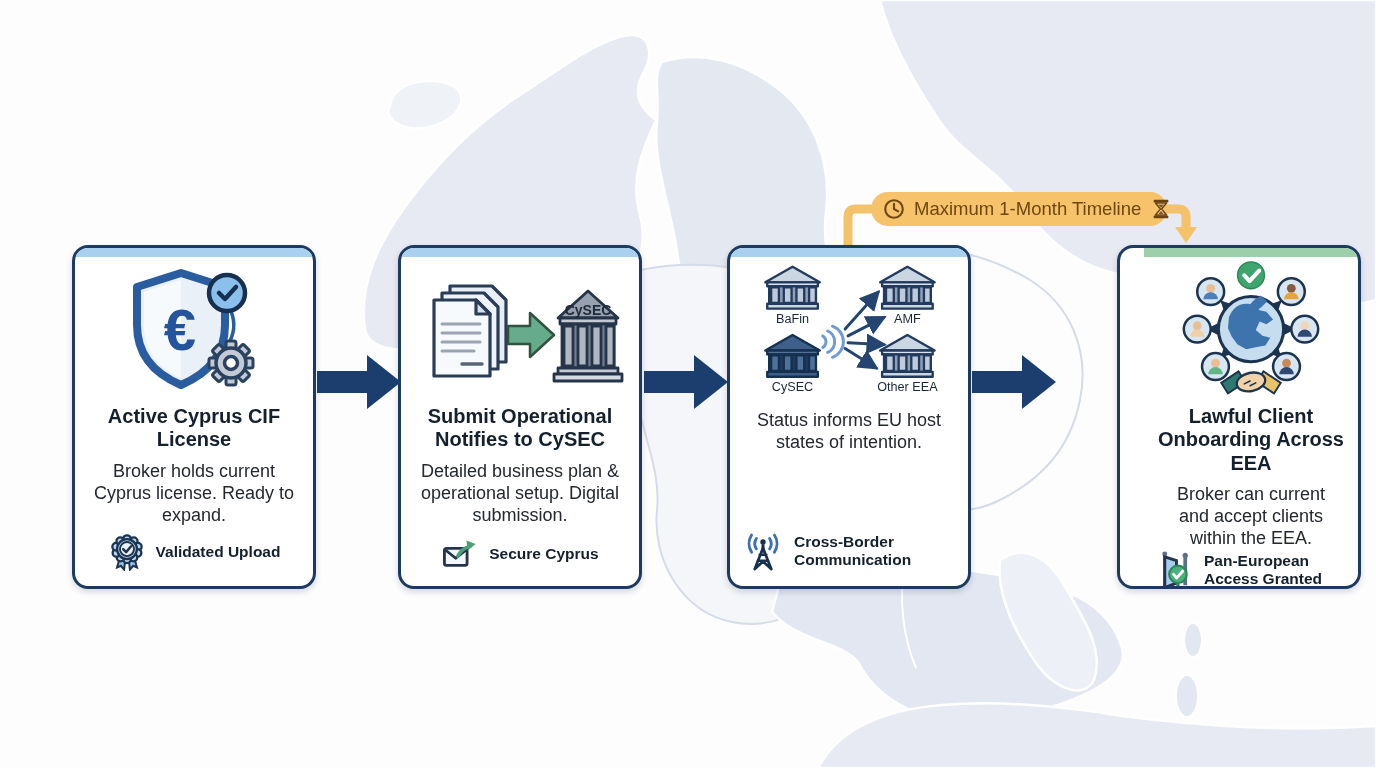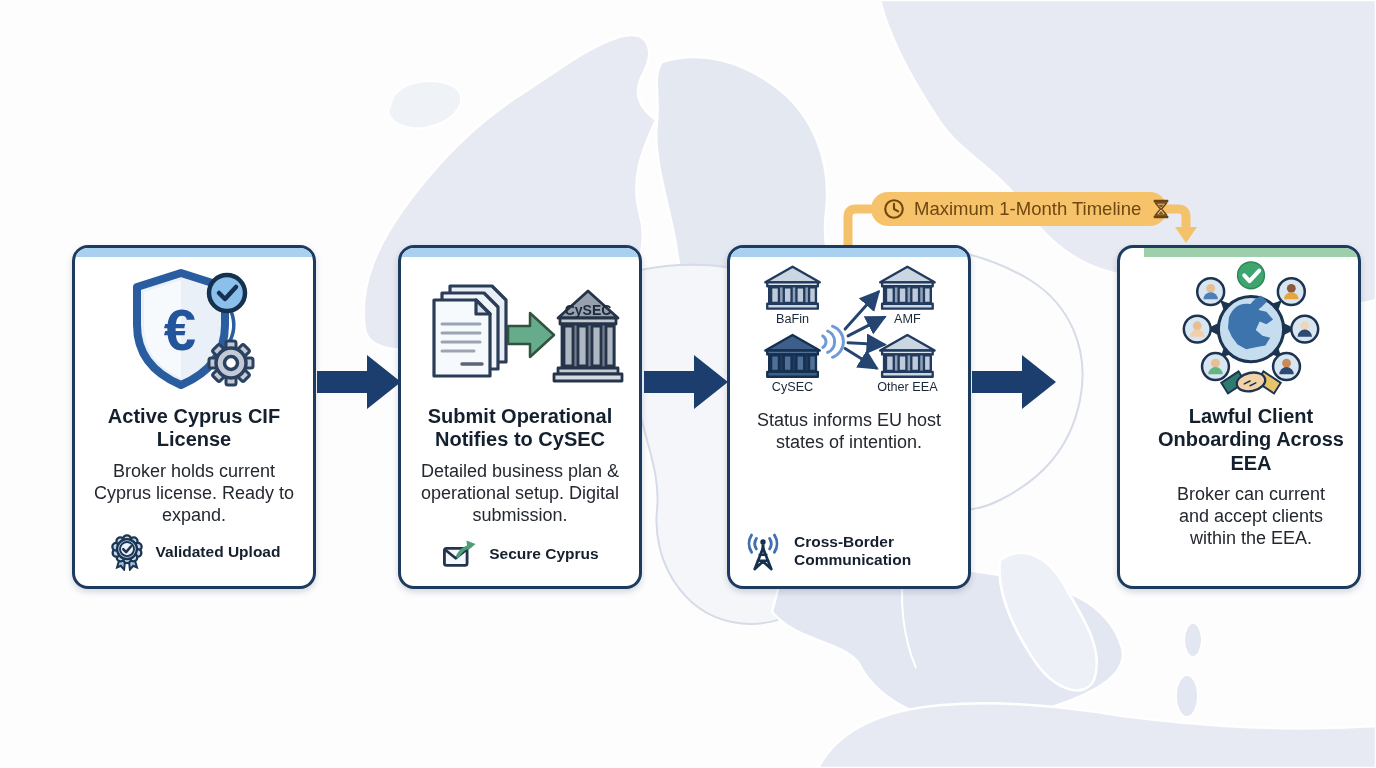--- a/index.html
+++ b/index.html
@@ -348,20 +348,33 @@
         <g>
           <polygon points="54,128 72,116 79,127 61,139" fill="#2F7A70" stroke="#1C3450" stroke-width="2"></polygon>
           <polygon points="116,128 98,116 91,127 109,139" fill="#E8C368" stroke="#1C3450" stroke-width="2"></polygon>
           <ellipse cx="85" cy="127" rx="15" ry="9.5" transform="rotate(-12 85 127)" fill="#F2D3A7" stroke="#1C3450" stroke-width="2.4"></ellipse>
           <path d="M78 129 l6 -3 M84 131 l6 -3" stroke="#1C3450" stroke-width="1.6" stroke-linecap="round" fill="none"></path>
         </g>
       </svg>
     </div>
     <div class="card-title">Lawful Client Onboarding Across EEA</div>
     <div class="card-desc">Broker can current and accept clients within the EEA.</div>
+    <div class="tag-row">
+      <svg class="tag-icon" width="38" height="40" viewBox="0 0 26 27">
+        <line x1="20" y1="4" x2="20" y2="24" stroke="#5C7185" stroke-width="2.6"></line>
+        <circle cx="20" cy="3.5" r="1.8" fill="#5C7185"></circle>
+        <line x1="6" y1="3" x2="6" y2="25" stroke="#5C7185" stroke-width="2.2"></line>
+        <circle cx="6" cy="2.5" r="1.7" fill="#5C7185"></circle>
+        <polygon points="6,4.5 14,7 14,22.5 6,25.5" fill="#A9CDED" stroke="#24344C" stroke-width="2"></polygon>
+        <circle cx="15" cy="16.5" r="6" fill="#4CAF7D" stroke="#2F8757" stroke-width="1.4"></circle>
+        <path d="M12 16.5 l2.2 2.4 l4 -4.6" fill="none" stroke="#FFFFFF" stroke-width="2" stroke-linecap="round" stroke-linejoin="round"></path>
+        <line x1="15" y1="22.5" x2="15" y2="26" stroke="#2F8757" stroke-width="2.2"></line>
+      </svg>
+      <span class="tag-label">Pan-European Access Granted</span>
+    </div>
   </div>
 
   <svg class="flow-arrow fa-1" viewBox="0 0 84 58">
     <rect x="0" y="18" width="52" height="22" fill="#1B3E6F"></rect>
     <polygon points="50,2 84,29 50,56" fill="#1B3E6F"></polygon>
   </svg>
   <svg class="flow-arrow fa-2" viewBox="0 0 84 58">
     <rect x="0" y="18" width="52" height="22" fill="#1B3E6F"></rect>
     <polygon points="50,2 84,29 50,56" fill="#1B3E6F"></polygon>
   </svg>

